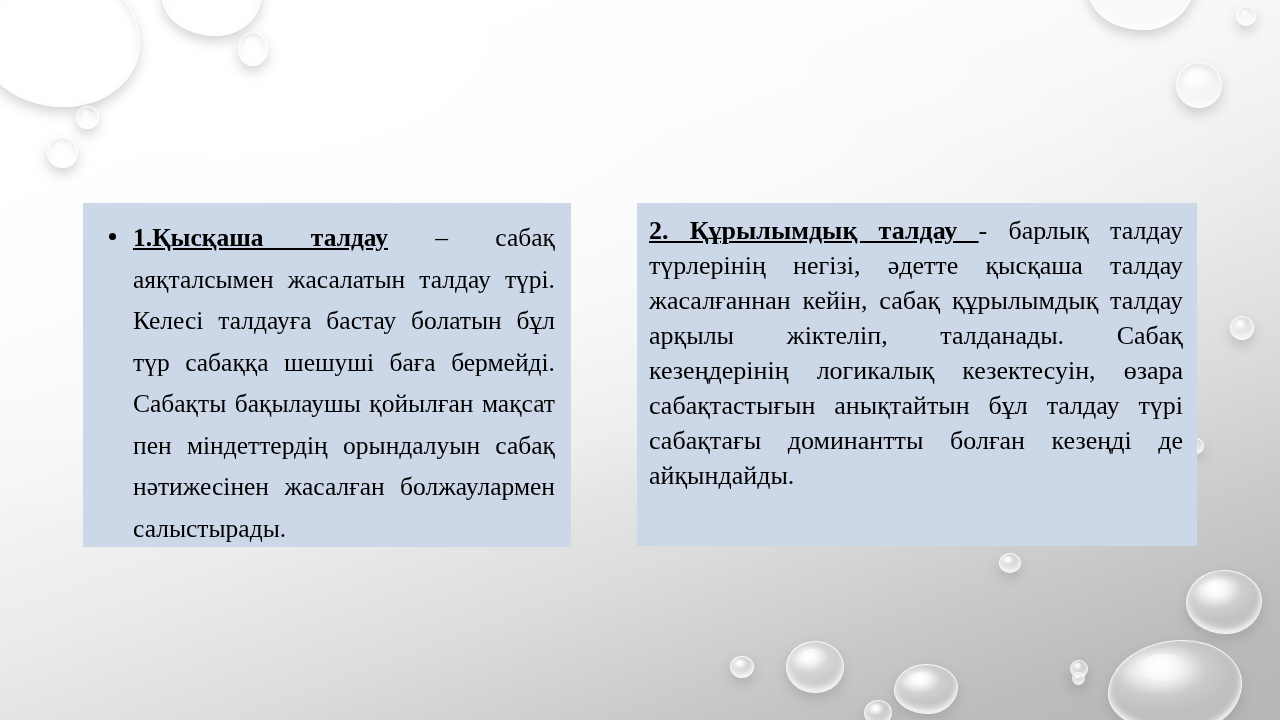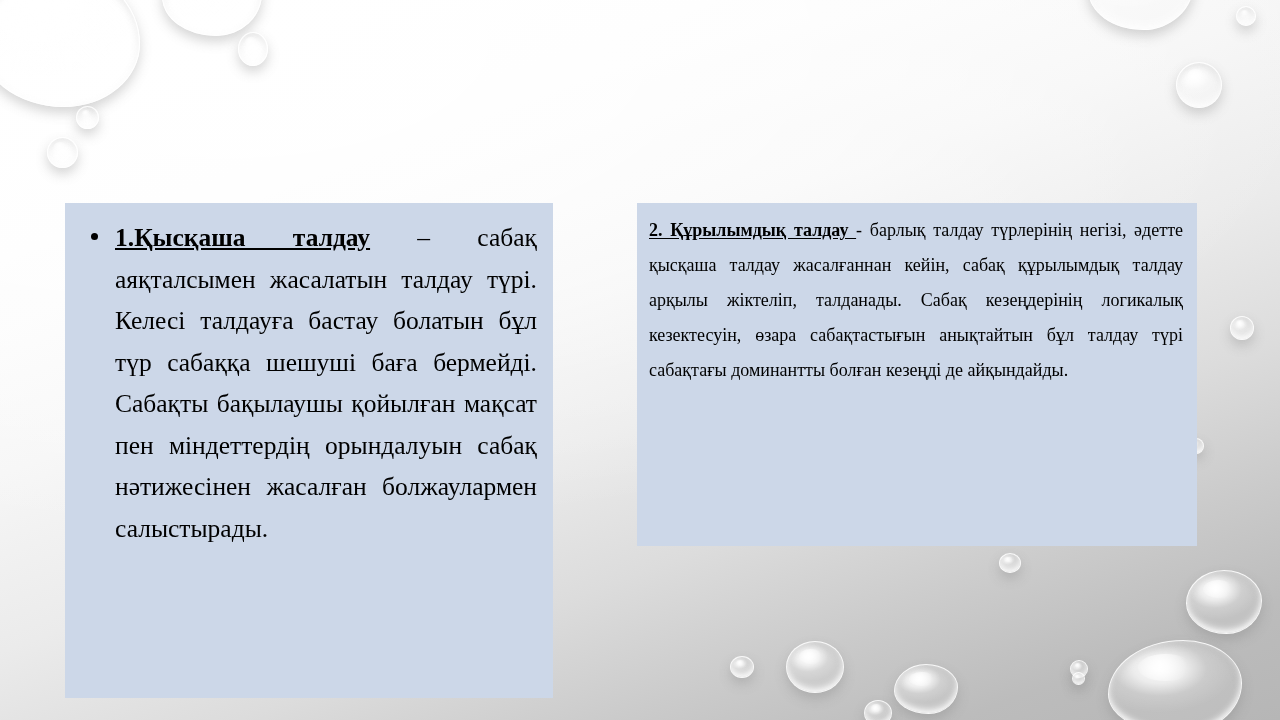--- a/index.html
+++ b/index.html
@@ -91,24 +91,24 @@
   .d18 { left: 999px;  top: 553px;  width: 20px;  height: 18px; }
   .d19 { left: 864px;  top: 700px;  width: 26px;  height: 24px; }
 
   
   .textbox {
     position: absolute;
     background: #ccd7e8;
     box-sizing: border-box;
   }
   #left-box {
-    left: 65px;
+    left: 83px;
     top: 203px;
     width: 488px;
-    height: 495px;
+    height: 344px;
     padding: 14px 16px 10px 10px;
   }
   #right-box {
     left: 637px;
     top: 203px;
     width: 560px;
     height: 343px;
     padding: 10px 14px 8px 12px;
   }
 
@@ -135,21 +135,21 @@
     left: 16px;
     top: 16px;
     width: 7px;
     height: 7px;
     background: #000;
     border-radius: 50%;
   }
 
   
   #right-box .para {
-    font-size: 18px;
+    font-size: 26px;
     line-height: 35px;
   }
 
   .lead {
     font-weight: bold;
     text-decoration: underline;
     text-underline-offset: 2px;
   }
 </style>
 </head>

